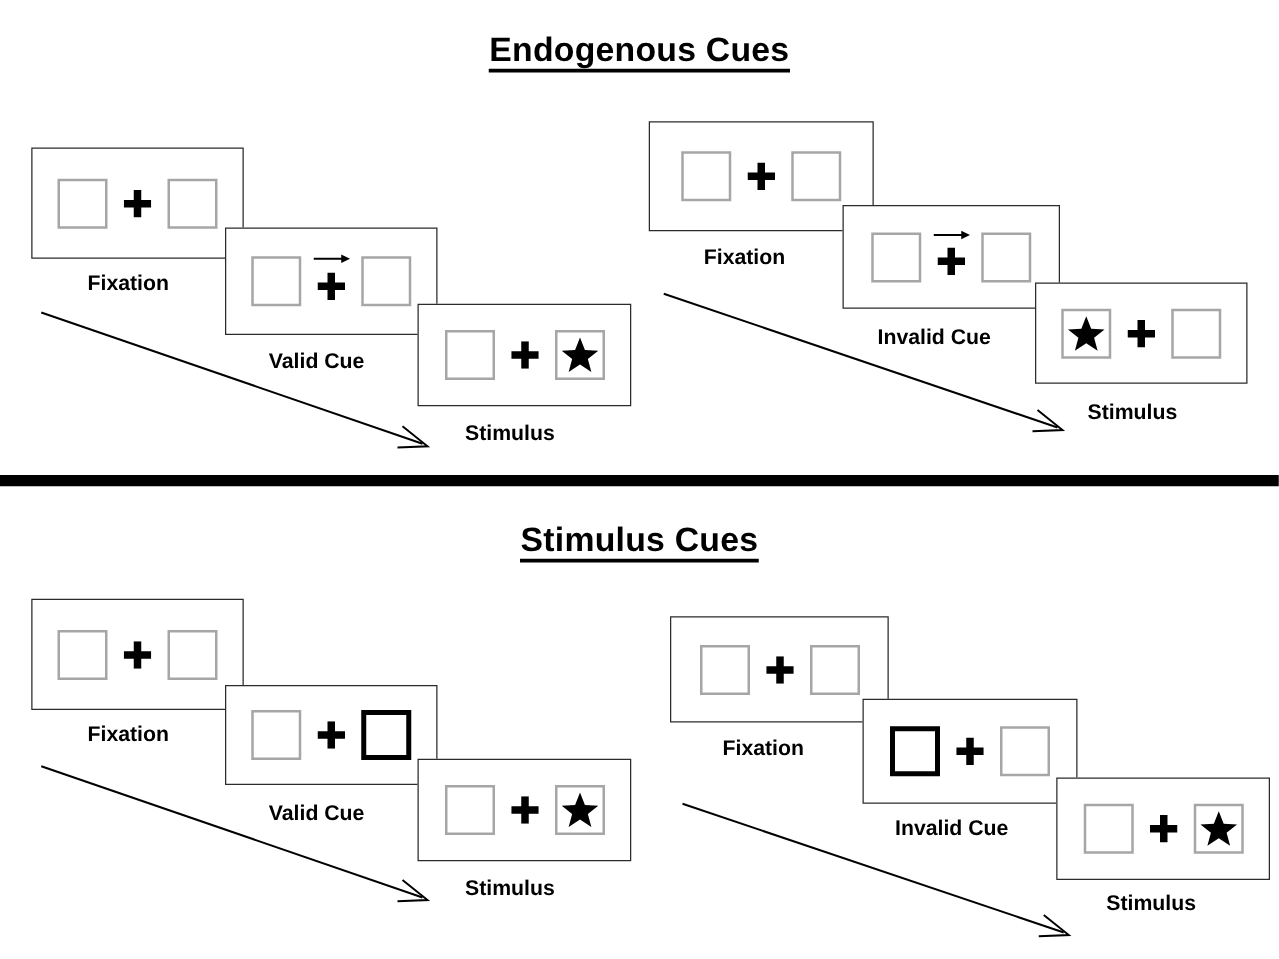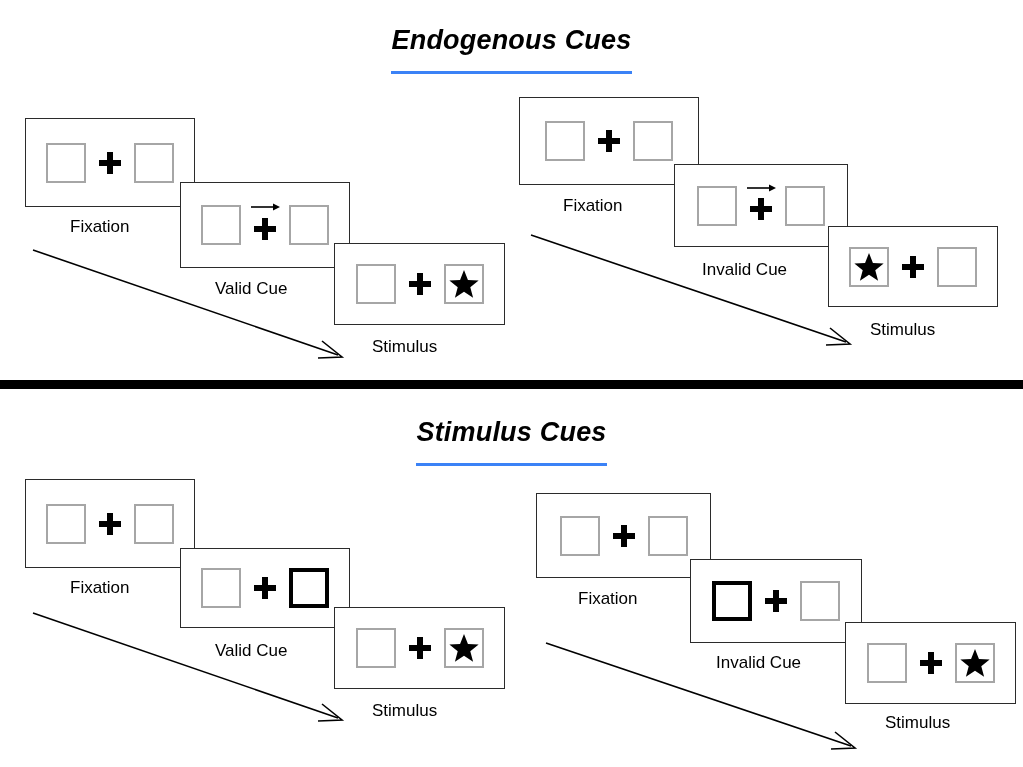--- a/index.html
+++ b/index.html
@@ -19,23 +19,22 @@
   .section-title {
     position: absolute;
     width: 100%;
     text-align: center;
     font-size: 27px;
     font-weight: bold;
     color: #000000;
     letter-spacing: 0.2px;
   }
   .section-title span {
-    border-bottom: 3px solid #3b82f6;
-    padding-bottom: 16px;
-    font-style: italic;
+    border-bottom: 3px solid #000000;
+    padding-bottom: 0;
   }
 
   
   .divider {
     position: absolute;
     left: 0;
     width: 1023px;
     height: 9px;
     background: #000000;
   }
@@ -100,21 +99,21 @@
     transform: translateX(-50%);
     top: -1px;
     width: 30px;
     height: 12px;
   }
 
   
   .stage-label {
     position: absolute;
     font-size: 17px;
-    font-weight: normal;
+    font-weight: bold;
     color: #000000;
     white-space: nowrap;
     z-index: 8;
   }
 
   
   .time-arrow {
     position: absolute;
     z-index: 2;
   }

